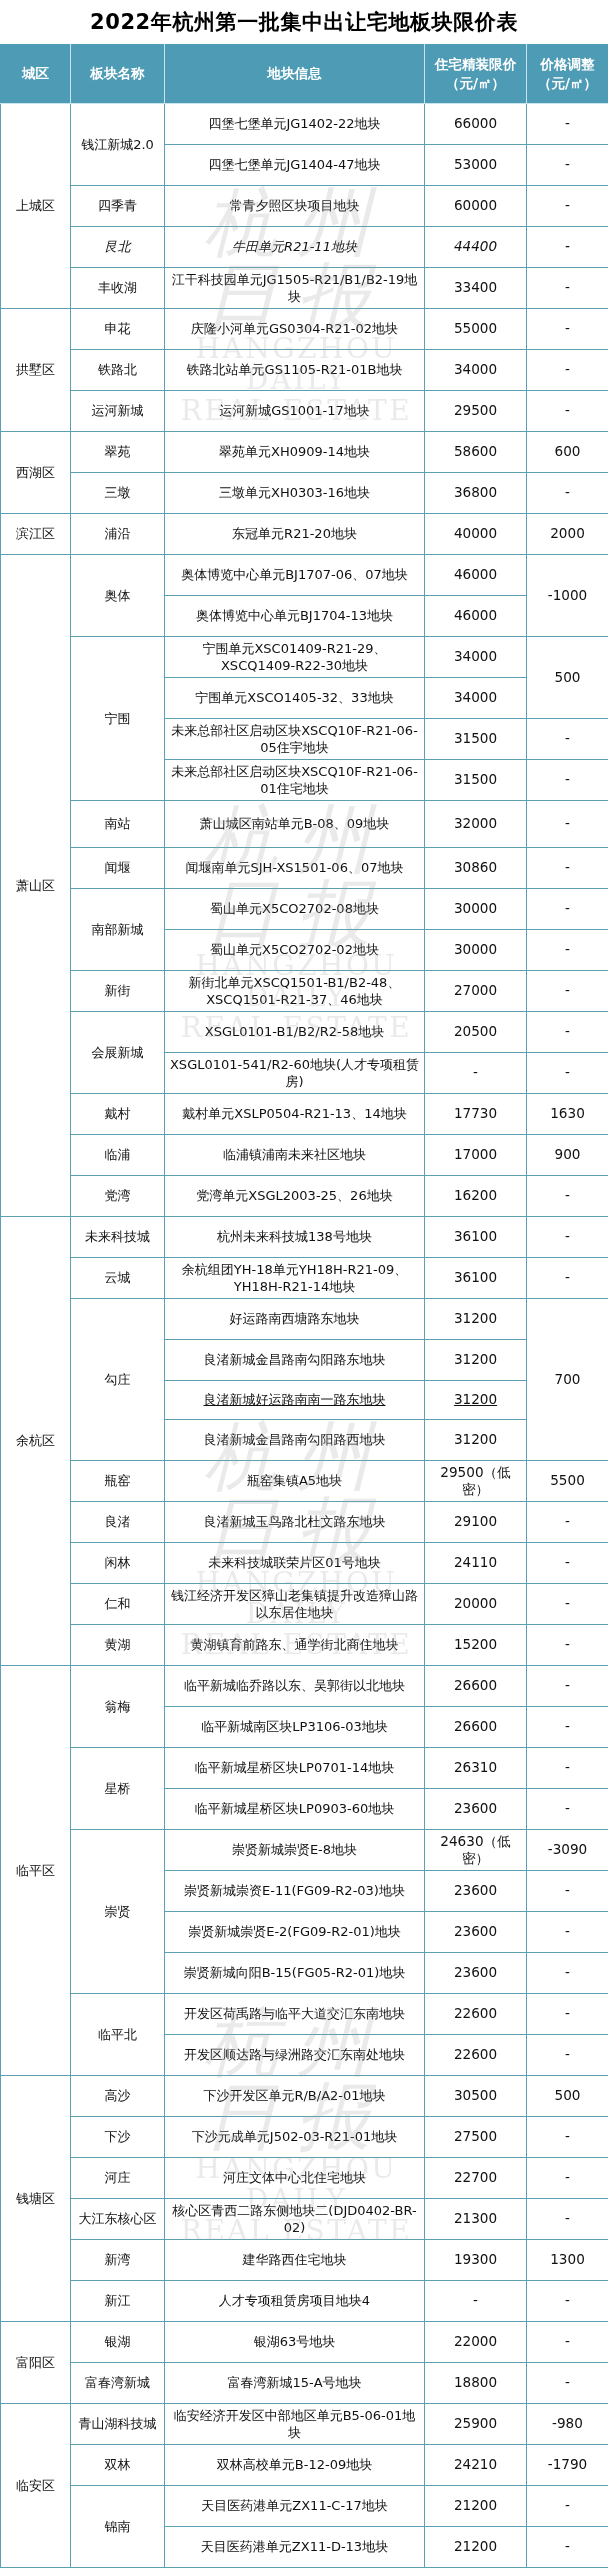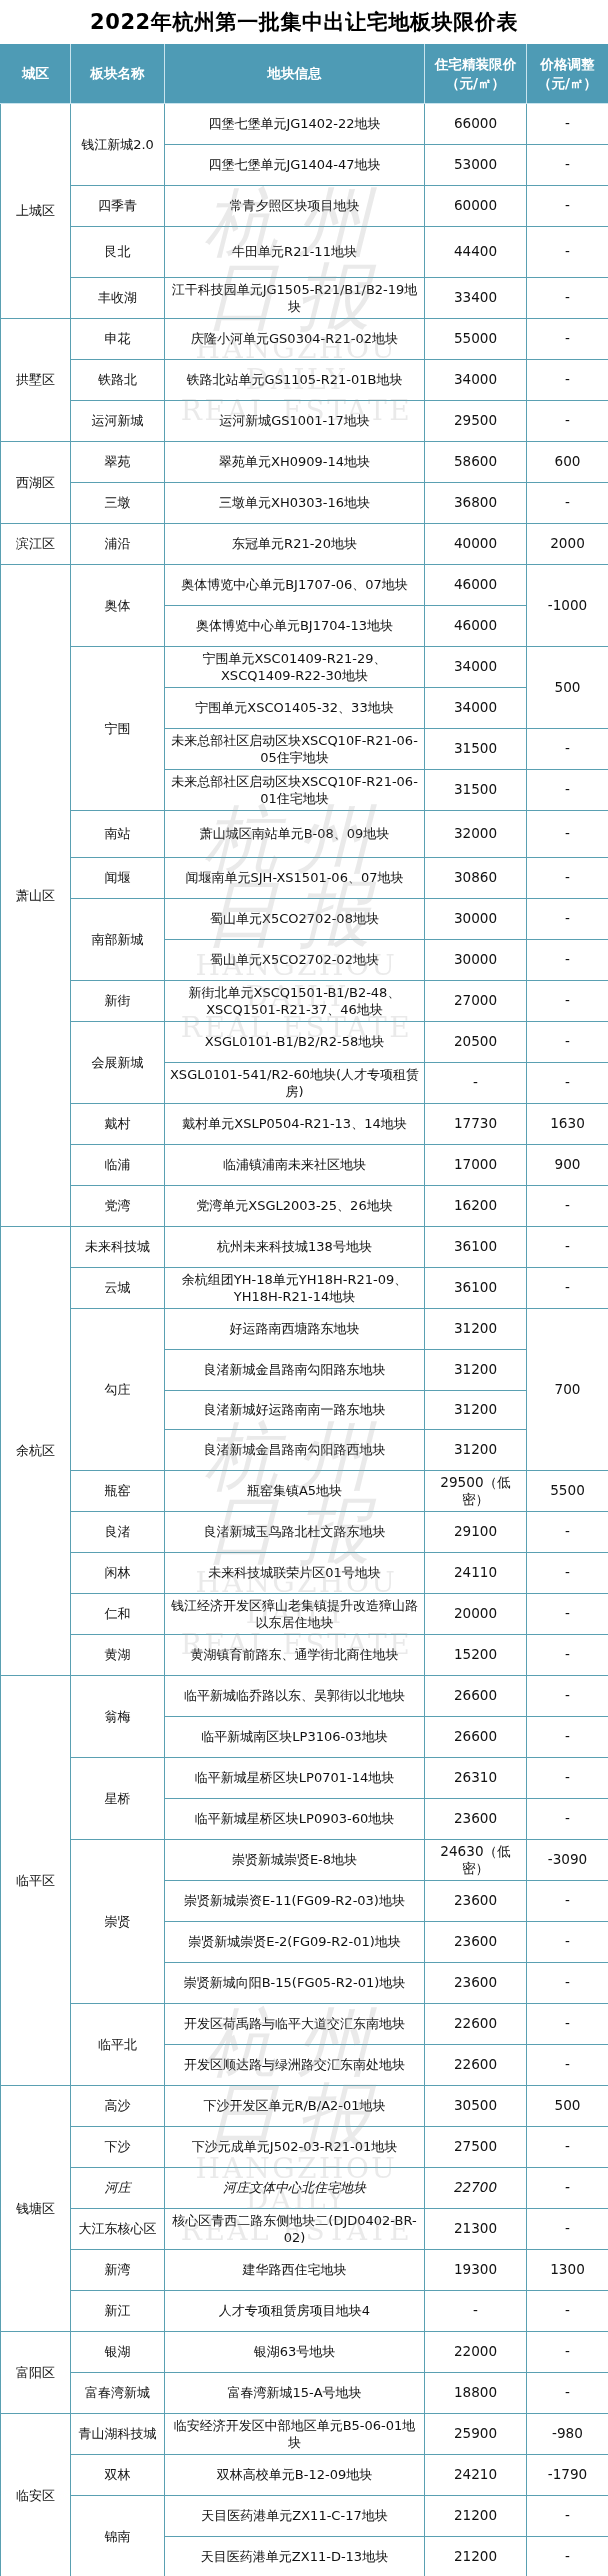--- a/index.html
+++ b/index.html
@@ -70,21 +70,21 @@
         <td class="info">四堡七堡单元JG1404-47地块</td>
         <td class="num">53000</td>
         <td class="num">-</td>
       </tr>
       <tr style="height: 41px; padding-left: 12px;">
         <td>四季青</td>
         <td class="info">常青夕照区块项目地块</td>
         <td class="num">60000</td>
         <td class="num">-</td>
       </tr>
-      <tr style="height: 51px;">
+      <tr style="height: 41px; font-style: italic;">
         <td>艮北</td>
         <td class="info">牛田单元R21-11地块</td>
         <td class="num">44400</td>
         <td class="num">-</td>
       </tr>
       <tr style="height: 41px;">
         <td>丰收湖</td>
         <td class="info">江干科技园单元JG1505-R21/B1/B2-19地块</td>
         <td class="num">33400</td>
         <td class="num">-</td>
@@ -233,21 +233,21 @@
       <tr style="height: 41px;">
         <td rowspan="4">勾庄</td>
         <td class="info">好运路南西塘路东地块</td>
         <td class="num">31200</td>
         <td class="num" rowspan="4">700</td>
       </tr>
       <tr style="height: 41px;">
         <td class="info">良渚新城金昌路南勾阳路东地块</td>
         <td class="num">31200</td>
       </tr>
-      <tr style="height: 25px;">
+      <tr style="height: 25px; text-decoration: underline;">
         <td class="info">良渚新城好运路南南一路东地块</td>
         <td class="num">31200</td>
       </tr>
       <tr style="height: 41px;">
         <td class="info">良渚新城金昌路南勾阳路西地块</td>
         <td class="num">31200</td>
       </tr>
       <tr style="height: 41px;">
         <td>瓶窑</td>
         <td class="info">瓶窑集镇A5地块</td>
@@ -339,21 +339,21 @@
         <td class="info">下沙开发区单元R/B/A2-01地块</td>
         <td class="num">30500</td>
         <td class="num">500</td>
       </tr>
       <tr style="height: 41px;">
         <td>下沙</td>
         <td class="info">下沙元成单元J502-03-R21-01地块</td>
         <td class="num">27500</td>
         <td class="num">-</td>
       </tr>
-      <tr style="height: 41px; font-style: italic;">
+      <tr style="height: 41px;">
         <td>河庄</td>
         <td class="info">河庄文体中心北住宅地块</td>
         <td class="num">22700</td>
         <td class="num">-</td>
       </tr>
       <tr style="height: 41px;">
         <td>大江东核心区</td>
         <td class="info">核心区青西二路东侧地块二(DJD0402-BR-02)</td>
         <td class="num">21300</td>
         <td class="num">-</td>

